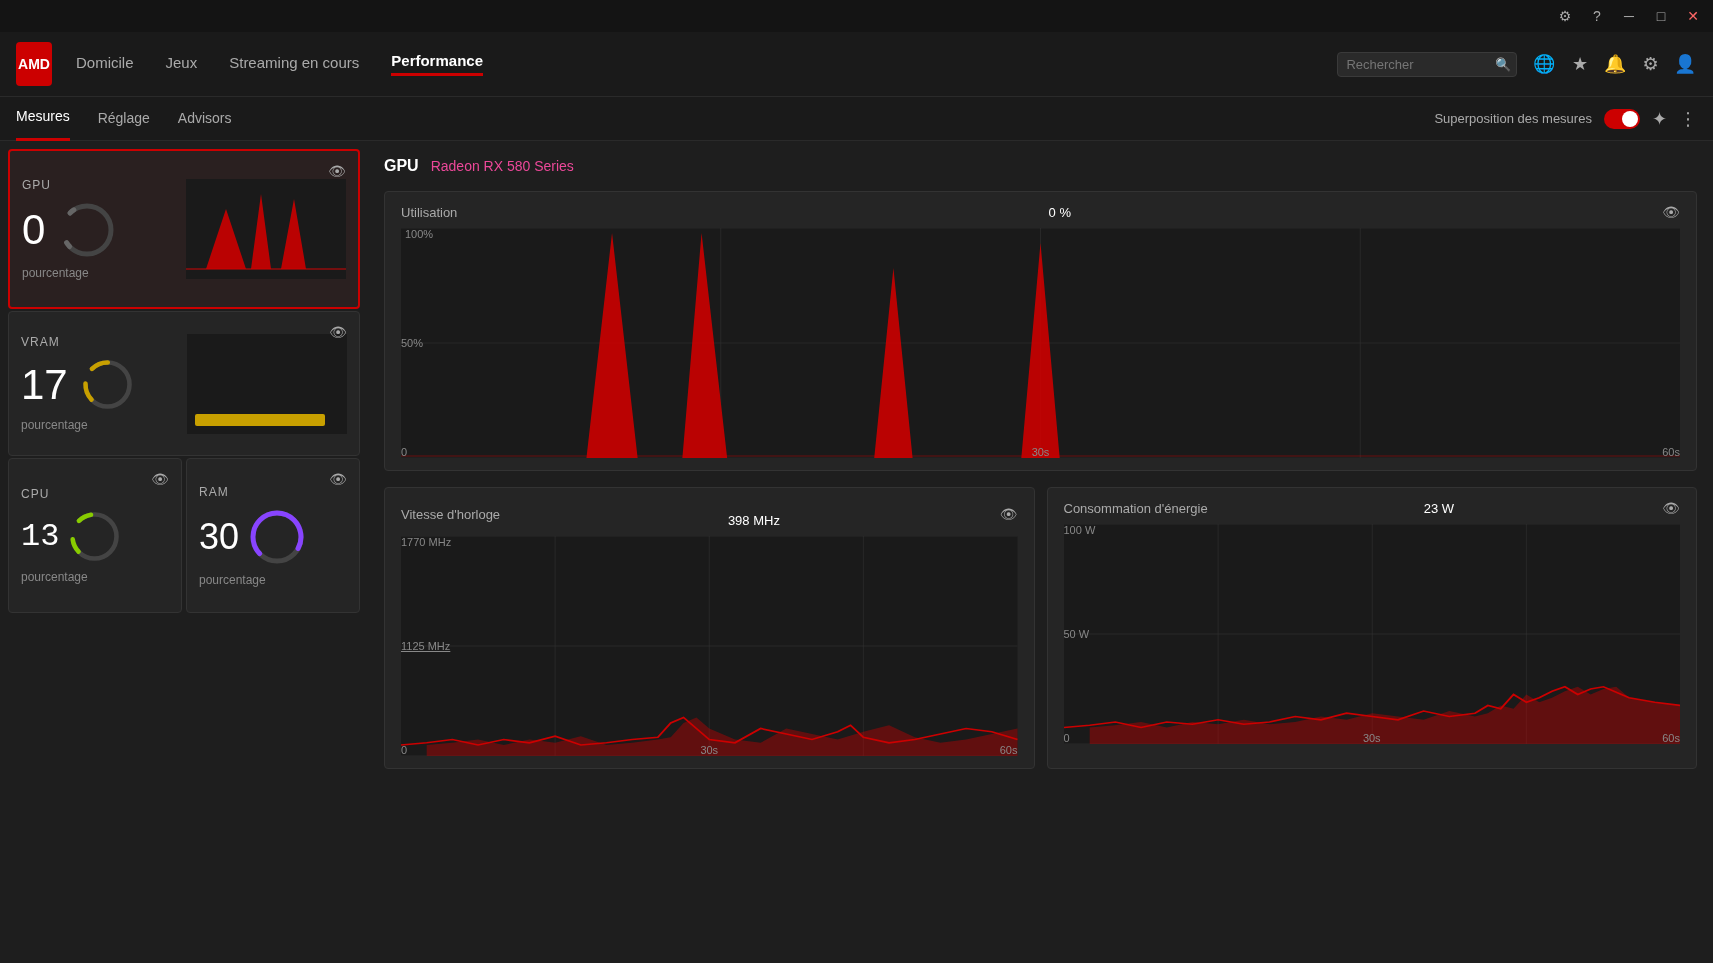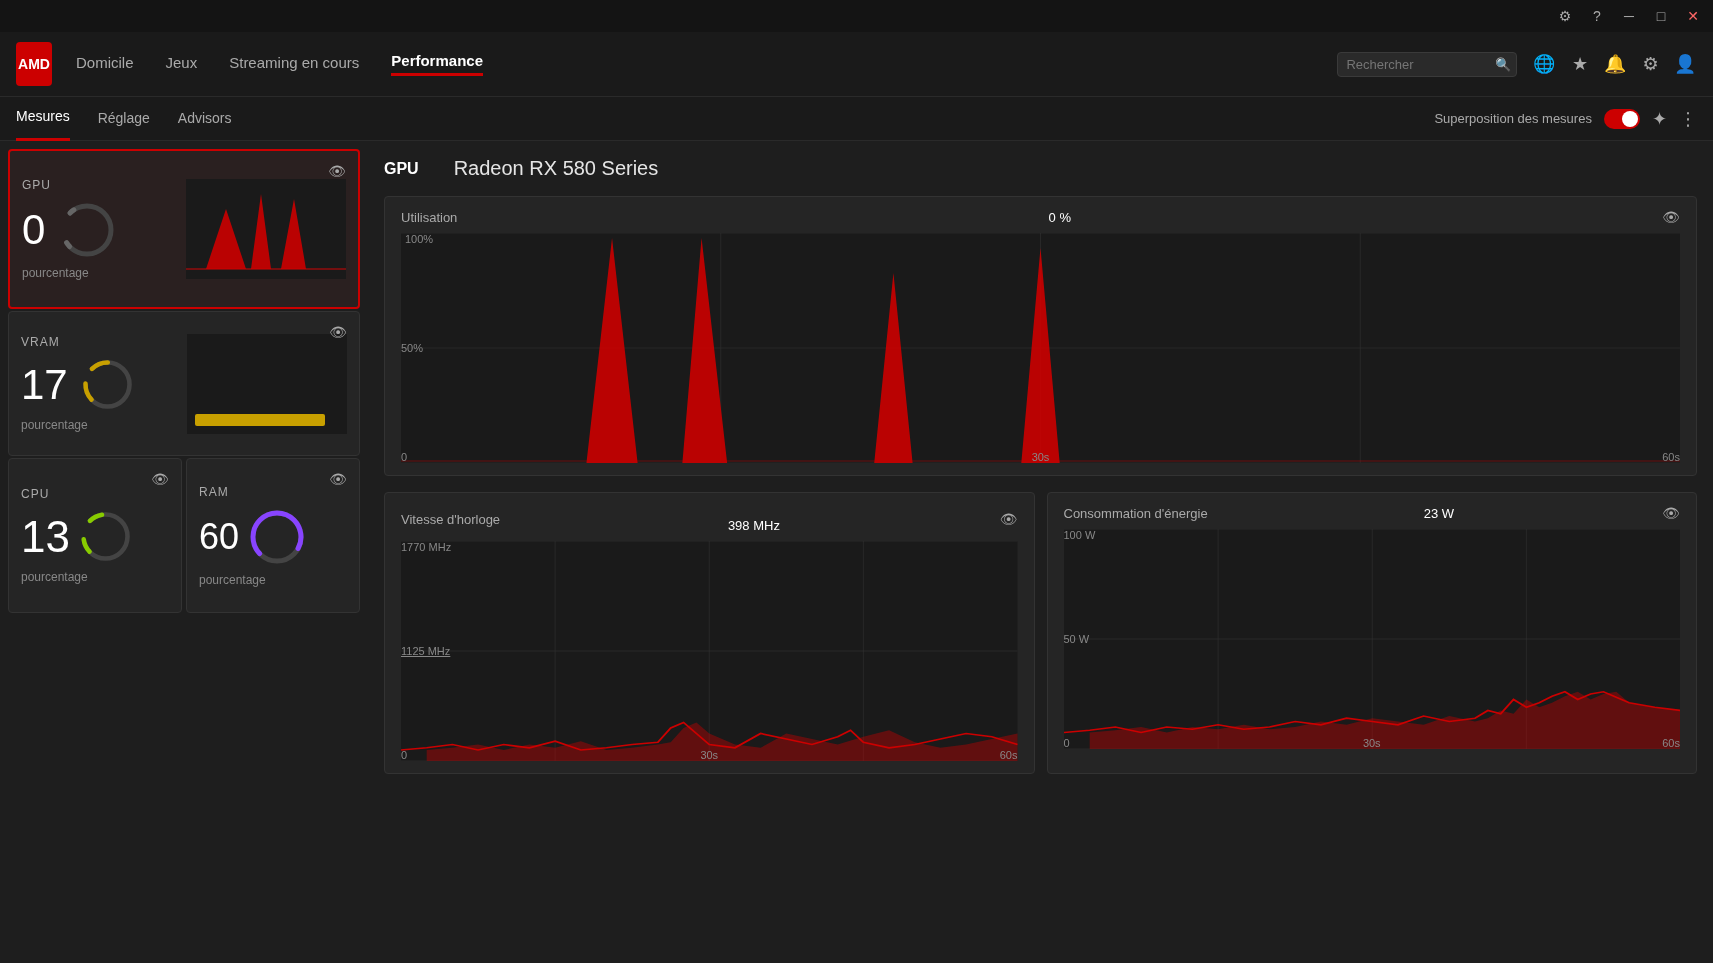--- a/index.html
+++ b/index.html
@@ -227,23 +227,22 @@
       align-items: center;
       margin-bottom: 16px;
     }
     .gpu-label {
       font-size: 16px;
       font-weight: 600;
       color: #fff;
       margin-right: 12px;
     }
     .gpu-name {
-      font-size: 20px;
-      color: #e5e5e5;
-      margin-left: 23px;
+      font-size: 14px;
+      color: #ec4899;
     }
 
     
     .big-chart-section {
       background: #252525;
       border: 1px solid #333;
       border-radius: 4px;
       margin-bottom: 16px;
       padding: 12px 16px;
     }
@@ -404,36 +403,36 @@
       </div>
       <span class="metric-eye">👁</span>
     </div>
 
     <div class="lower-cards">
 
       <div class="metric-card" style="flex:1; margin-right:2px; height:155px;">
         <div class="metric-card-left">
           <div class="metric-title">CPU</div>
           <div style="display:flex; align-items:center; gap:8px;">
-            <div class="metric-value" style="font-size:44px;">13</div>
+            <div class="metric-value" style="font-size:32px;font-family:Liberation Mono, monospace;">13</div>
             <svg width="55" height="55" viewBox="0 0 60 60">
               <circle cx="30" cy="30" r="24" fill="none" stroke="#444" stroke-width="5" stroke-dasharray="113" stroke-dashoffset="0" transform="rotate(-135 30 30)" stroke-linecap="round"></circle>
               <circle cx="30" cy="30" r="24" fill="none" stroke="#88cc00" stroke-width="5" stroke-dasharray="15 98" stroke-dashoffset="0" transform="rotate(-135 30 30)" stroke-linecap="round"></circle>
             </svg>
           </div>
           <div class="metric-unit">pourcentage</div>
         </div>
         <span class="metric-eye">👁</span>
       </div>
 
       <div class="metric-card" style="flex:1; height:155px;">
         <div class="metric-card-left">
           <div class="metric-title">RAM</div>
           <div style="display:flex; align-items:center; gap:8px;">
-            <div class="metric-value" style="font-size:36px;">60</div>
+            <div class="metric-value" style="font-size:36px;">30</div>
             <svg width="60" height="60" viewBox="0 0 60 60">
               <circle cx="30" cy="30" r="24" fill="none" stroke="#444" stroke-width="5" stroke-dasharray="113" stroke-dashoffset="0" transform="rotate(-135 30 30)" stroke-linecap="round"></circle>
               <circle cx="30" cy="30" r="24" fill="none" stroke="#8844ff" stroke-width="5" stroke-dasharray="68 45" stroke-dashoffset="0" transform="rotate(-135 30 30)" stroke-linecap="round"></circle>
             </svg>
           </div>
           <div class="metric-unit">pourcentage</div>
         </div>
         <span class="metric-eye">👁</span>
       </div>
 

